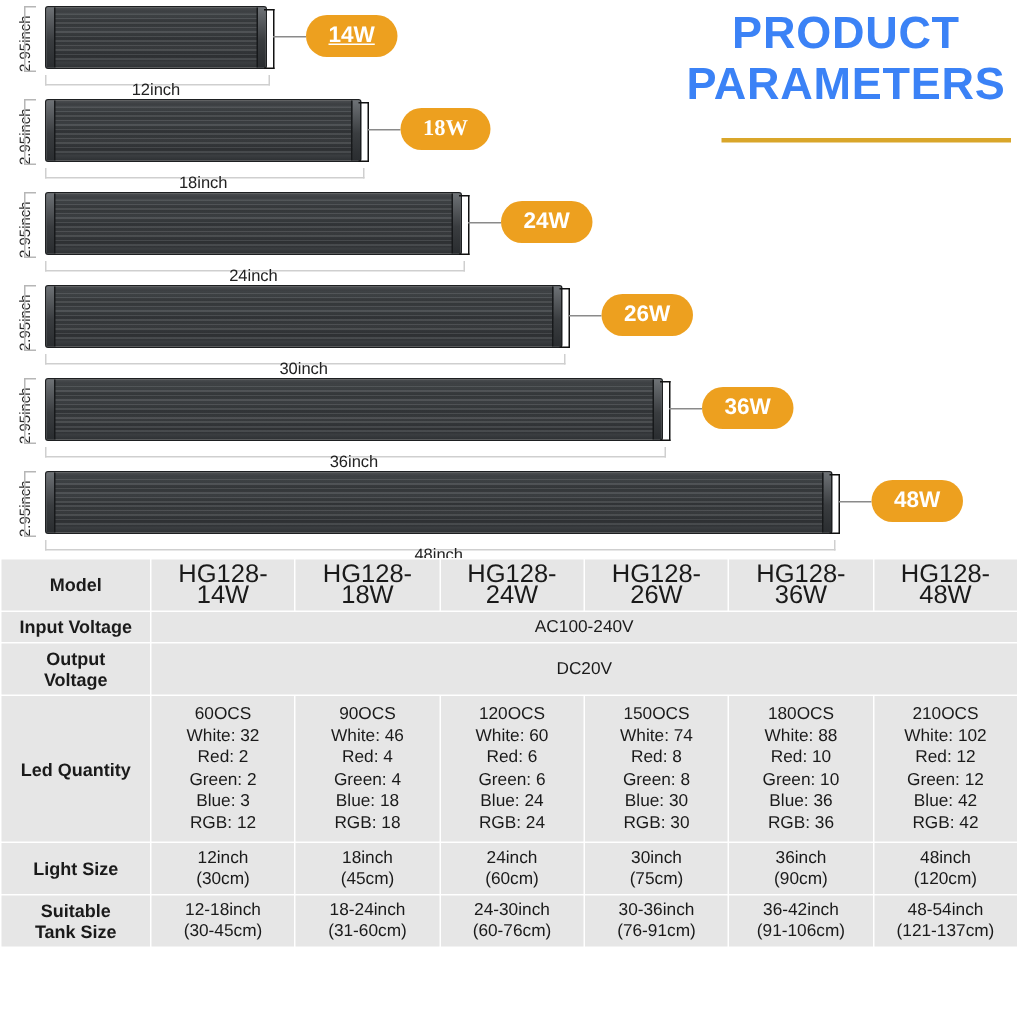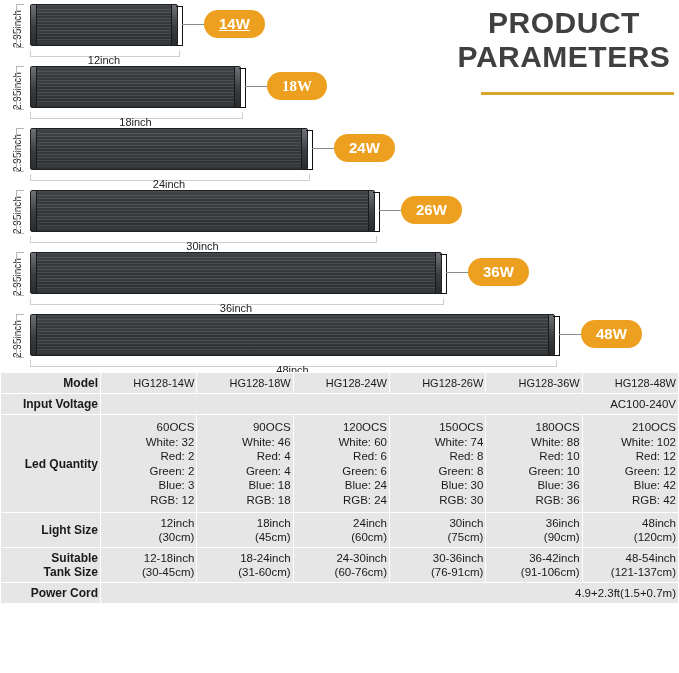--- a/index.html
+++ b/index.html
@@ -25,21 +25,21 @@
 
   
   #title-block {
     position: absolute;
     left: 455px;
     top: 6px;
     width: 218px;
     text-align: center;
   }
   #title-block .title-line {
-    color: #404040;
+    color: #3b82f6;
     font-weight: bold;
     font-size: 30px;
     line-height: 34px;
     letter-spacing: 0.5px;
     white-space: nowrap;
   }
   #title-rule {
     position: absolute;
     left: 481px;
     top: 92px;
@@ -185,32 +185,32 @@
     width: 679px;
     border-collapse: separate;
     border-spacing: 1px;
     background: #ffffff;
     table-layout: fixed;
   }
   #spec-table td {
     background: #e6e6e6;
     color: #1a1a1a;
     font-size: 11.5px;
-    text-align: right;
+    text-align: center;
     vertical-align: middle;
     padding: 3px 2px;
     line-height: 14px;
   }
   #spec-table td.rowlabel {
     font-weight: bold;
     font-size: 12px;
     width: 95px;
   }
   #spec-table td.model-cell {
-    font-size: 11px;
+    font-size: 17px;
     margin-top: 16px;
   }
   #spec-table td.led-cell {
     line-height: 14.5px;
     padding: 5px 2px;
   }
   .cellline { display: block; }
 </style>
 </head>
 <body>
@@ -327,20 +327,27 @@
       <td class="model-cell">HG128-26W</td>
       <td class="model-cell">HG128-36W</td>
       <td class="model-cell">HG128-48W</td>
     </tr>
 
     <tr>
       <td class="rowlabel">Input Voltage</td>
       <td colspan="6">AC100-240V</td>
     </tr>
 
+    <tr>
+      <td class="rowlabel">
+        <span class="cellline">Output</span>
+        <span class="cellline">Voltage</span>
+      </td>
+      <td colspan="6">DC20V</td>
+    </tr>
 
     <tr id="led-row">
       <td class="rowlabel">Led Quantity</td>
     <td class="led-cell">
           <span class="cellline">60OCS</span>
           <span class="cellline">White: 32</span>
           <span class="cellline">Red: 2</span>
           <span class="cellline">Green: 2</span>
           <span class="cellline">Blue: 3</span>
           <span class="cellline">RGB: 12</span>
@@ -439,18 +446,14 @@
         <td>
           <span class="cellline">36-42inch</span>
           <span class="cellline">(91-106cm)</span>
         </td>
         <td>
           <span class="cellline">48-54inch</span>
           <span class="cellline">(121-137cm)</span>
         </td>
       </tr>
 
-    <tr>
-      <td class="rowlabel">Power Cord</td>
-      <td colspan="6">4.9+2.3ft(1.5+0.7m)</td>
-    </tr>
   </tbody>
 </table>
 
 </body></html>

